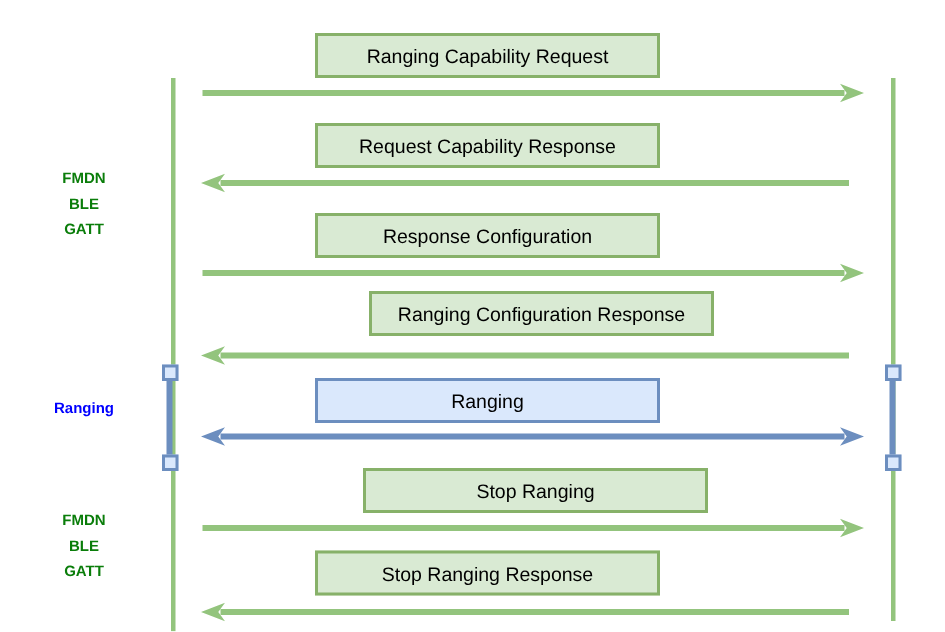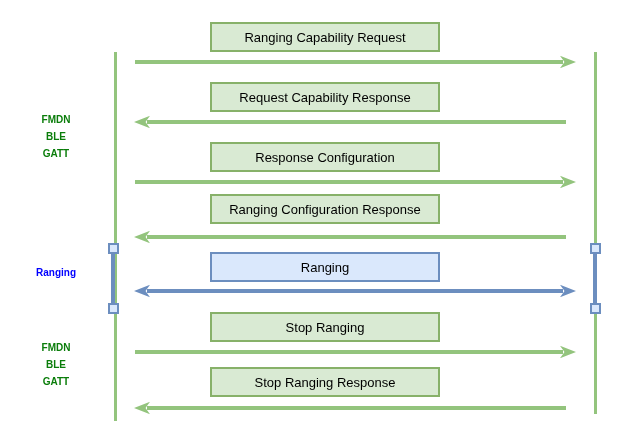--- a/index.html
+++ b/index.html
@@ -97,39 +97,39 @@
 
   <div class="box green" style="top:142px;">
     <span>Response Configuration</span>
   </div>
   <div class="arrow right green" style="top:175px;">
 
     <div class="shaft"></div>
     <div class="head head-right"></div>
   </div>
 
-  <div class="box green" style="top:194px;">
+  <div class="box green" style="top:194px;margin-left:36px;">
     <span>Ranging Configuration Response</span>
   </div>
   <div class="arrow left green" style="top:230px;">
     <div class="head head-left"></div>
     <div class="shaft"></div>
 
   </div>
 
   <div class="box blue" style="top:252px;">
     <span>Ranging</span>
   </div>
   <div class="arrow both blue" style="top:284px;">
     <div class="head head-left"></div>
     <div class="shaft"></div>
     <div class="head head-right"></div>
   </div>
 
-  <div class="box green" style="top:312px;">
+  <div class="box green" style="top:312px;margin-left:32px;">
     <span>Stop Ranging</span>
   </div>
   <div class="arrow right green" style="top:345px;">
 
     <div class="shaft"></div>
     <div class="head head-right"></div>
   </div>
 
   <div class="box green" style="top:367px;">
     <span>Stop Ranging Response</span>

